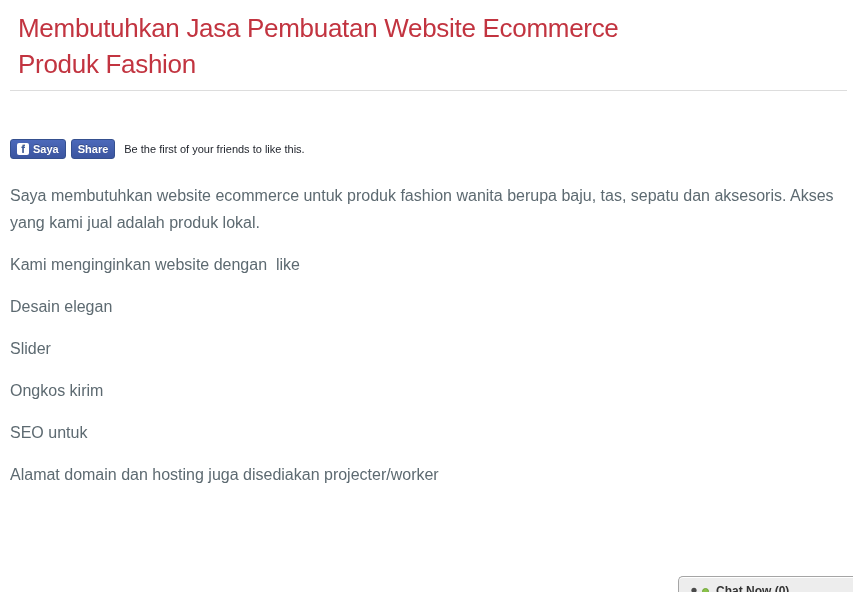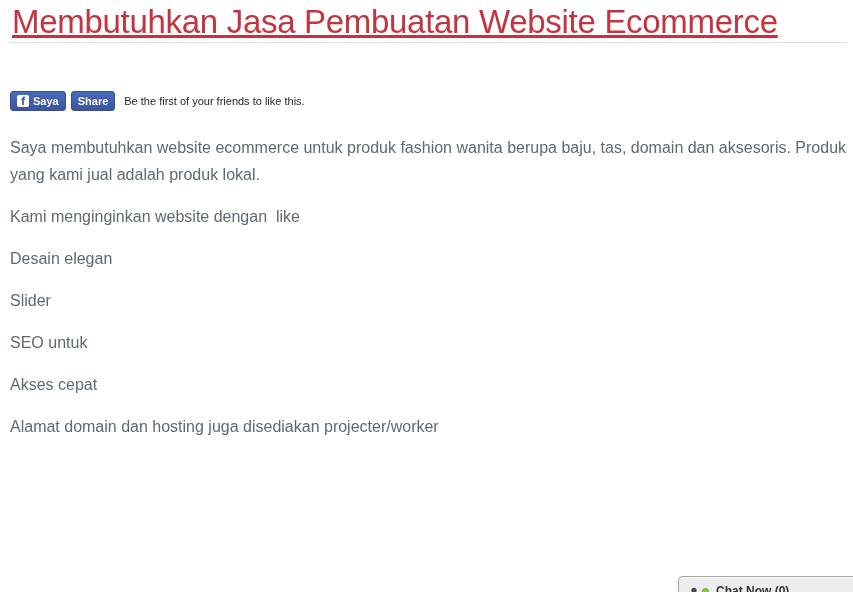--- a/index.html
+++ b/index.html
@@ -13,27 +13,26 @@
     font-family: "Liberation Sans", "DejaVu Sans", sans-serif;
   }
   .page {
     position: relative;
     width: 853px;
     height: 592px;
     padding: 2px 6px 0 10px;
   }
   
   .page-title {
-    margin: 2px;
-    font-size: 33px;
+    margin: 8px;
+    font-size: 26px;
     line-height: 36px;
     font-weight: 300;
     letter-spacing: -0.3px;
     color: #c23440;
-    text-decoration: underline;
   }
   .page-title span { display: block; }
   .divider {
     border: none;
     border-top: 1px solid #dddddd;
     margin: 2px 0 0 0;
   }
   
   .fb-row {
     margin-top: 48px;
@@ -126,42 +125,43 @@
     white-space: nowrap;
   }
 </style>
 </head>
 <body>
 
 <div class="page">
 
   <h1 class="page-title">
     <span>Membutuhkan Jasa Pembuatan Website Ecommerce</span>
+    <span>Produk Fashion</span>
   </h1>
 
   <hr class="divider">
 
   <div class="fb-row">
     <span class="fb-btn">
       <span class="fb-f-box">f</span>
       <span>Saya</span>
     </span>
     <span class="fb-btn">
       <span>Share</span>
     </span>
     <span class="fb-status">Be the first of your friends to like this.</span>
   </div>
 
   <div class="content">
-    <p>Saya membutuhkan website ecommerce untuk produk fashion wanita berupa baju, tas, domain dan aksesoris. Produk yang kami jual adalah produk lokal.</p>
+    <p>Saya membutuhkan website ecommerce untuk produk fashion wanita berupa baju, tas, sepatu dan aksesoris. Akses yang kami jual adalah produk lokal.</p>
     <p>Kami menginginkan website dengan  like</p>
     <p>Desain elegan</p>
     <p>Slider</p>
+    <p>Ongkos kirim</p>
     <p>SEO untuk</p>
-    <p>Akses cepat</p>
     <p>Alamat domain dan hosting juga disediakan projecter/worker</p>
   </div>
 
   <div class="chat-bar">
     <span class="chat-person-icon">
       <svg width="12" height="12" viewBox="0 0 12 12">
         <circle cx="6" cy="3.3" r="2.6" fill="#4a4a4a"></circle>
         <path d="M0.8 11 C0.8 7.8 3.1 6.4 6 6.4 C8.9 6.4 11.2 7.8 11.2 11 Z" fill="#4a4a4a"></path>
       </svg>
     </span>

